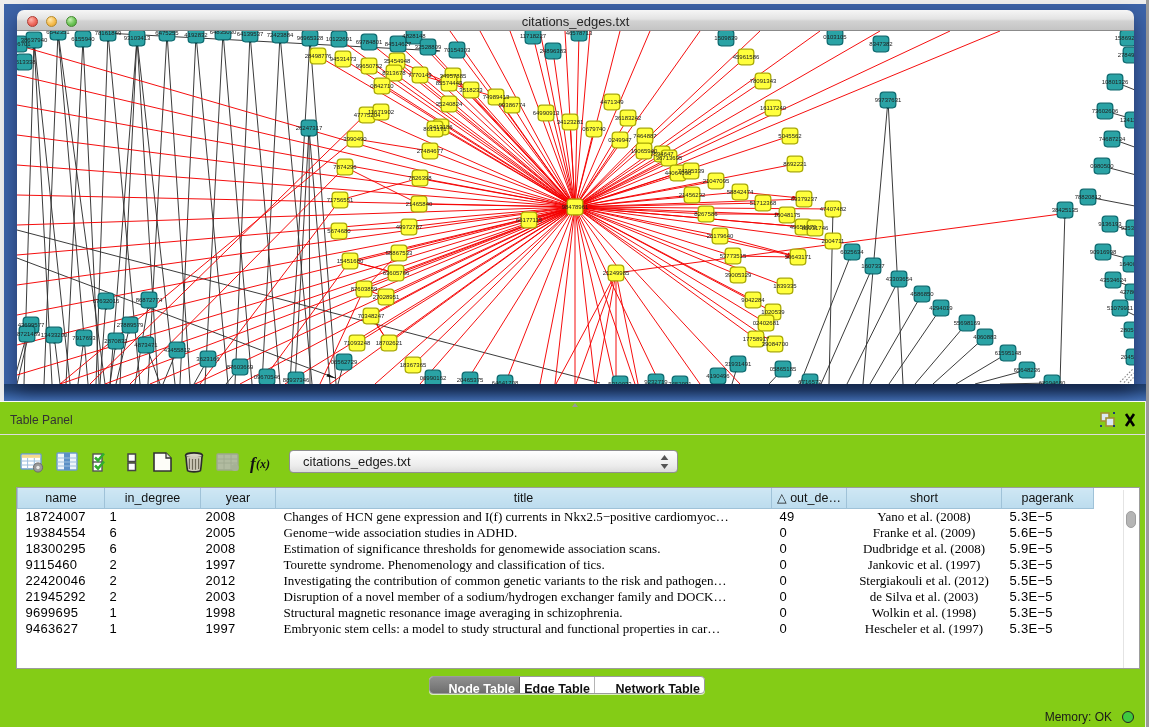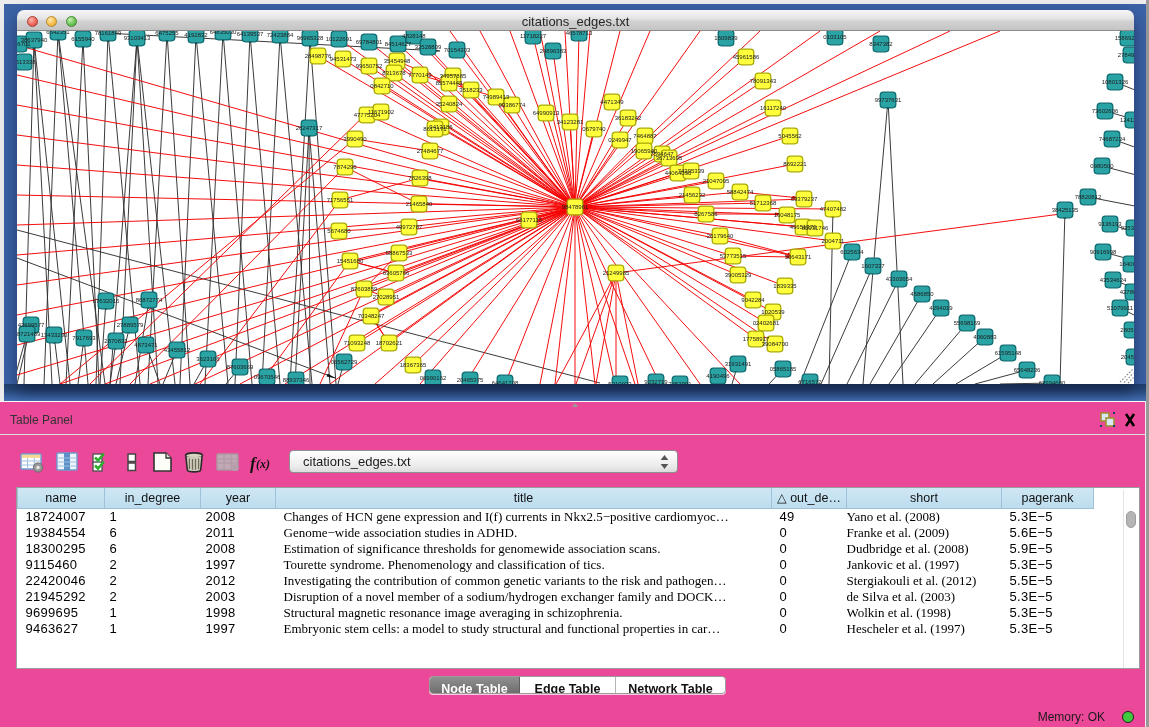--- a/index.html
+++ b/index.html
@@ -16,49 +16,49 @@
 #window { left:17px; top:10px; width:1117px; height:374px; border-radius:7px 7px 0 0;
   box-shadow:0 8px 18px rgba(0,0,20,0.45); }
 #titlebar { left:0; top:0; width:1117px; height:21px; border-radius:7px 7px 0 0;
   background:linear-gradient(180deg,#f6f6f6 0%,#e3e3e3 45%,#d2d2d2 55%,#c4c4c4 100%);
   border-bottom:1px solid #8b8b8b; }
 #titlebar .tl { position:absolute; top:5.5px; width:11px; height:11px; border-radius:50%; }
 #title { position:absolute; top:4px; left:0; width:1117px; text-align:center; font-size:13px; color:#262626; }
 #graph { left:0; top:21px; width:1117px; height:353px; background:#fff; overflow:hidden; }
 
 
-#tpanel { left:0; top:401px; width:1145px; height:326px; background:#ec4899; border-top:1px solid #fcfcfc; }
+#tpanel { left:0; top:401px; width:1145px; height:326px; background:#84cc16; border-top:1px solid #fcfcfc; }
 #tptitle { left:10px; top:11px; font-size:12px; color:#333; }
 #tpicons { left:1100px; top:10px; }
 #divline { left:0px; top:32px; width:1145px; height:1px; background:#dcdcdc; }
 
 
 #toolbar { left:16px; top:46px; height:28px; }
 #combo { left:289px; top:48px; width:389px; height:23px; border:1px solid #909090; border-radius:4px;
   background:linear-gradient(180deg,#ffffff,#ececec 70%,#dcdcdc); font-size:13px; color:#1a1a1a; }
 #combo span.lbl { position:absolute; left:13px; top:3px; }
 
 
 #tablebox { left:16px; top:85px; width:1124px; height:182px; background:#ffffff; border:1px solid #9c9c9c; }
 table#dt { border-collapse:collapse; table-layout:fixed; width:1076px; font-size:13px; }
 table#dt th { height:20px; background:linear-gradient(180deg,#cfe7f4,#bcdcee); border:1px solid #9fc2d8; border-top:none;
   font-weight:normal; font-size:12.5px; color:#111; padding:1px; }
 table#dt td { height:16px; padding:0 0 0 8px; letter-spacing:0.3px; color:#000; white-space:nowrap; overflow:hidden; }
 table#dt td.c3, table#dt td.c5 { letter-spacing:0;font-family:Liberation Serif, serif; }
-table#dt td.c5 { text-align:left; padding:0; }
+table#dt td.c5 { text-align:center; padding:0; }
 #scrolltrack { left:1106px; top:2px; width:15px; height:178px; border-left:1px solid #e4e4e4; }
 #scrollthumb { left:2px; top:21px; width:10px; height:17px; background:#b5b5b5; border:1px solid #9e9e9e; border-radius:6px; }
 
 
 #tabs { left:429px; top:274px; height:18px; border:1px solid #9b9b9b; border-radius:4px; background:#fff;
   display:flex; font-size:12.5px; font-weight:bold; overflow:hidden;
   box-shadow:0 1px 0 rgba(255,255,255,0.7); }
-#tabs .seg { padding:4px; text-align:center; line-height:17px; color:#111; border-right:1px solid #b5b5b5; }
+#tabs .seg { padding:4px; text-align:right; line-height:17px; color:#111; border-right:1px solid #b5b5b5; }
 #tabs .seg.sel { background:linear-gradient(180deg,#909090,#6e6e6e); color:#fff; border-right:1px solid #5f5f5f; }
-#mem { right:40px; top:308px; font-size:12px; color:#1a1a1a; }
+#mem { right:33px; top:308px; font-size:12px; color:#1a1a1a; }
 #memdot { right:11px; top:309px; width:12px; height:12px; border-radius:50%; background:#3fca40; border:1.5px solid #222; }
 </style></head>
 <body>
 <div class="abs" id="bluepanel"></div>
 <div class="abs" id="rightstrip"></div>
 <div class="abs" id="bluebottom"></div>
 
 <div class="abs" id="window">
   <div class="abs" id="graph">
       <svg width="1117" height="353" viewBox="17 31 1117 353" style="display:block">
@@ -722,21 +722,21 @@
             <td class="c1" style="padding-left:5px">1</td>
             <td class="c2" style="padding-left:5px">2008</td>
             <td class="c3">Changes of HCN gene expression and I(f) currents in Nkx2.5−positive cardiomyoc…</td>
             <td class="c4">49</td>
             <td class="c5">Yano et al. (2008)</td>
             <td class="c6">5.3E−5</td>
           </tr>
 <tr>
             <td class="c0">19384554</td>
             <td class="c1" style="padding-left:5px">6</td>
-            <td class="c2" style="padding-left:5px">2011</td>
+            <td class="c2" style="padding-left:5px">2005</td>
             <td class="c3">Genome−wide association studies in ADHD.</td>
             <td class="c4">0</td>
             <td class="c5">Franke et al. (2009)</td>
             <td class="c6">5.6E−5</td>
           </tr>
 <tr>
             <td class="c0">18300295</td>
             <td class="c1" style="padding-left:5px">6</td>
             <td class="c2" style="padding-left:5px">2008</td>
             <td class="c3">Estimation of significance thresholds for genomewide association scans.</td>
@@ -790,18 +790,18 @@
             <td class="c6">5.3E−5</td>
           </tr>
       </tbody>
     </table>
     <div class="abs" id="scrolltrack">
         <div class="abs" id="scrollthumb"></div>
       </div>
   </div>
   <div class="abs" id="tabs">
     <div class="seg sel" style="width:90px">Node Table</div>
-    <div class="seg" style="width:96px">Edge Table</div>
+    <div class="seg" style="width:75px">Edge Table</div>
     <div class="seg" style="width:109px; border-right:none">Network Table</div>
   </div>
   <div class="abs" id="mem">Memory: OK</div>
   <div class="abs" id="memdot"></div>
 </div>
 
 </body></html>

